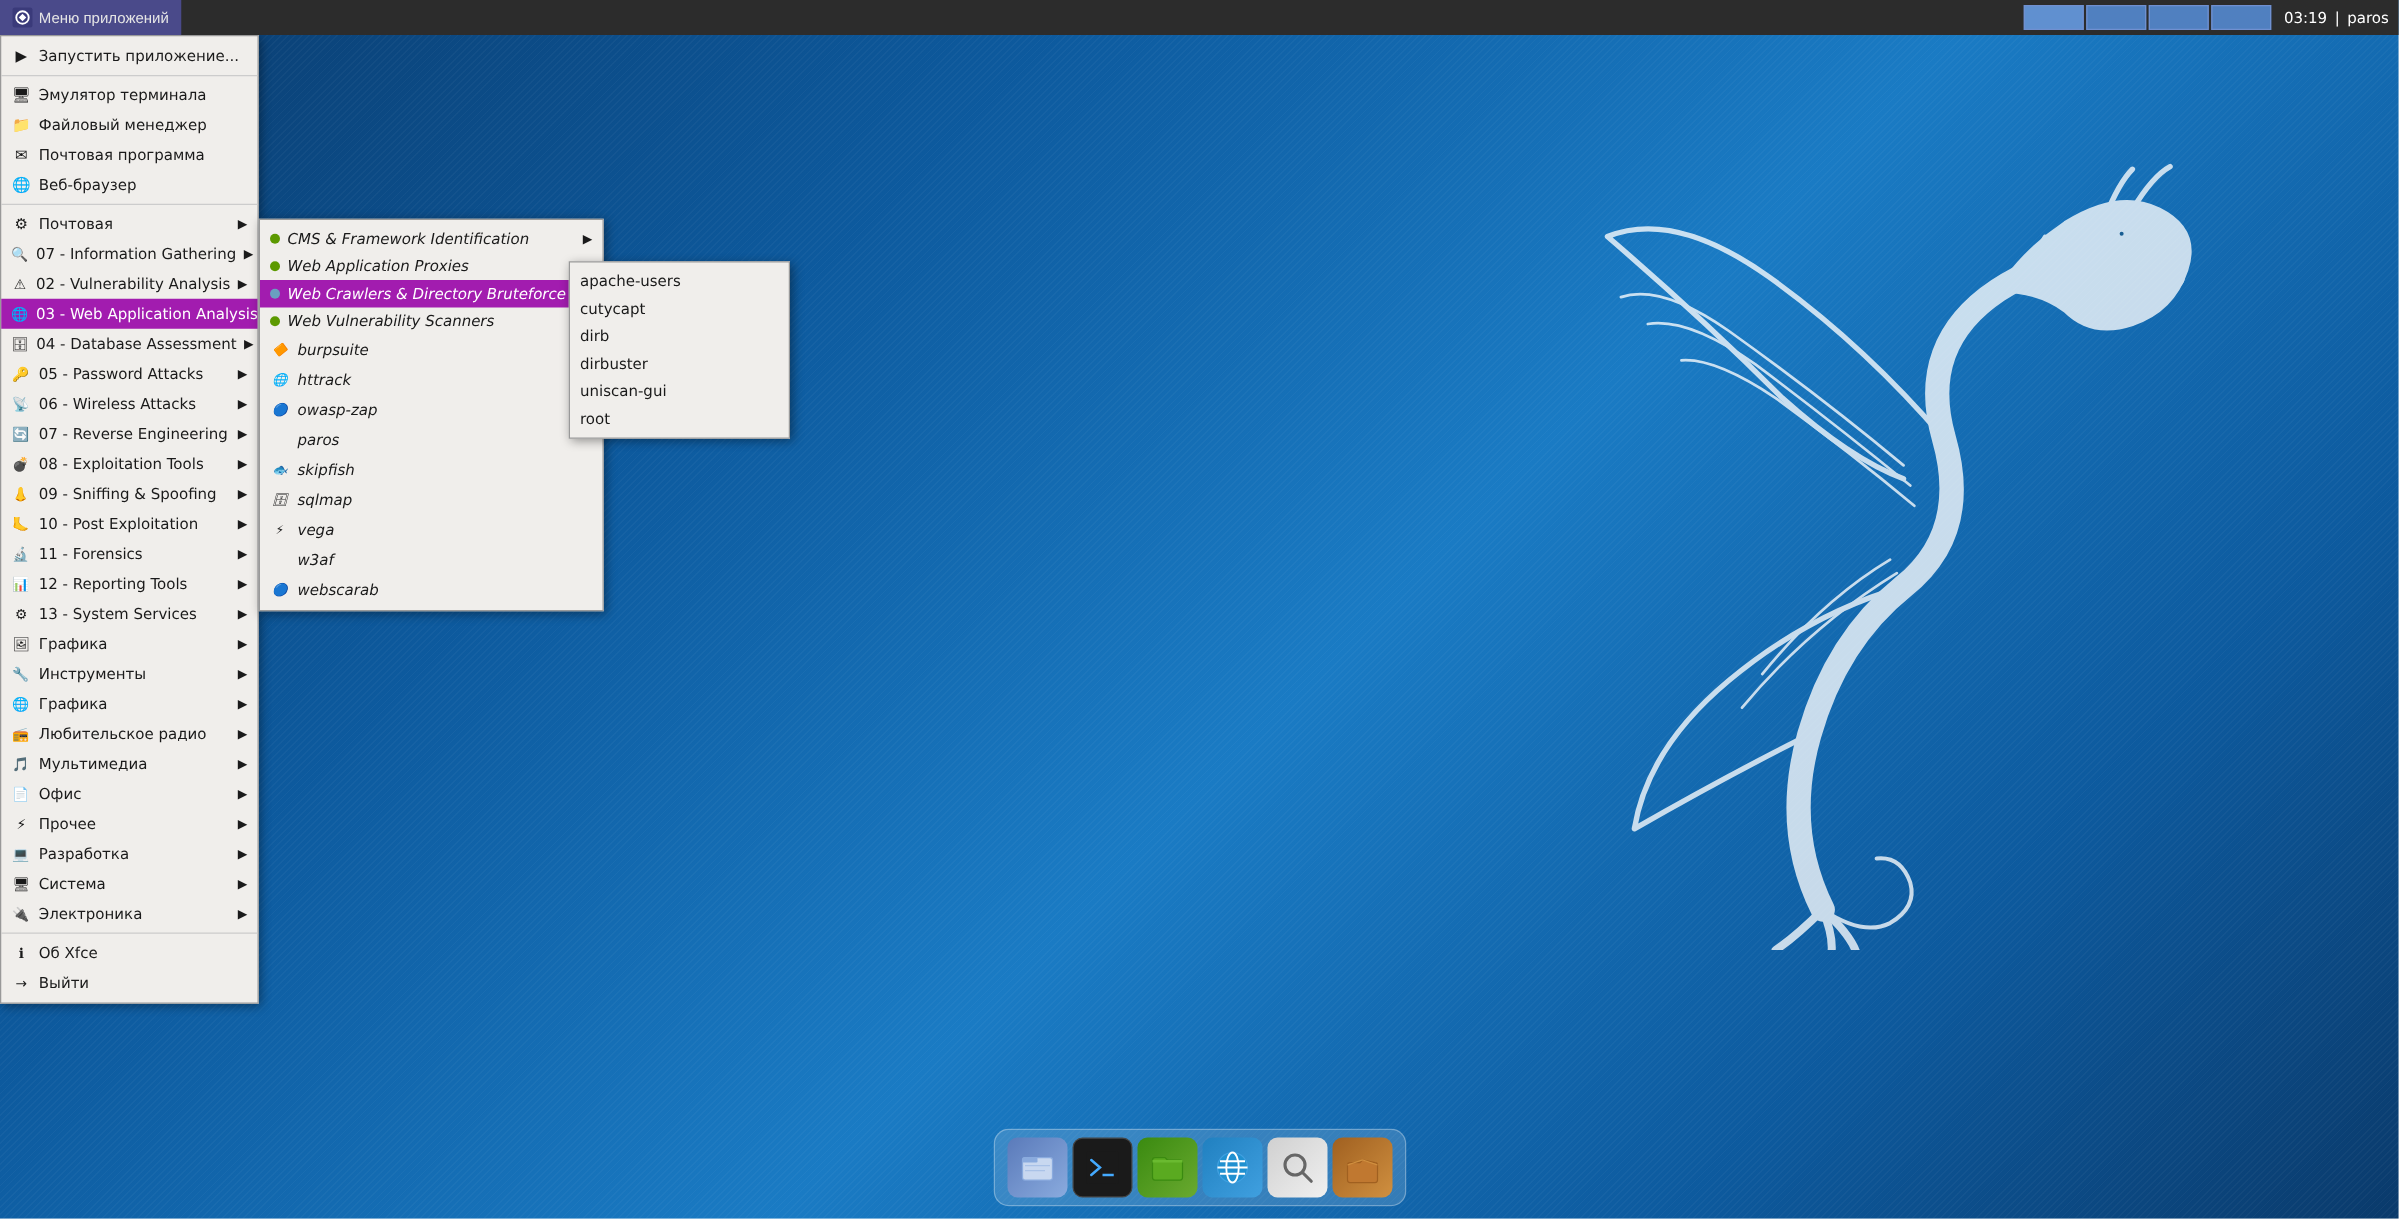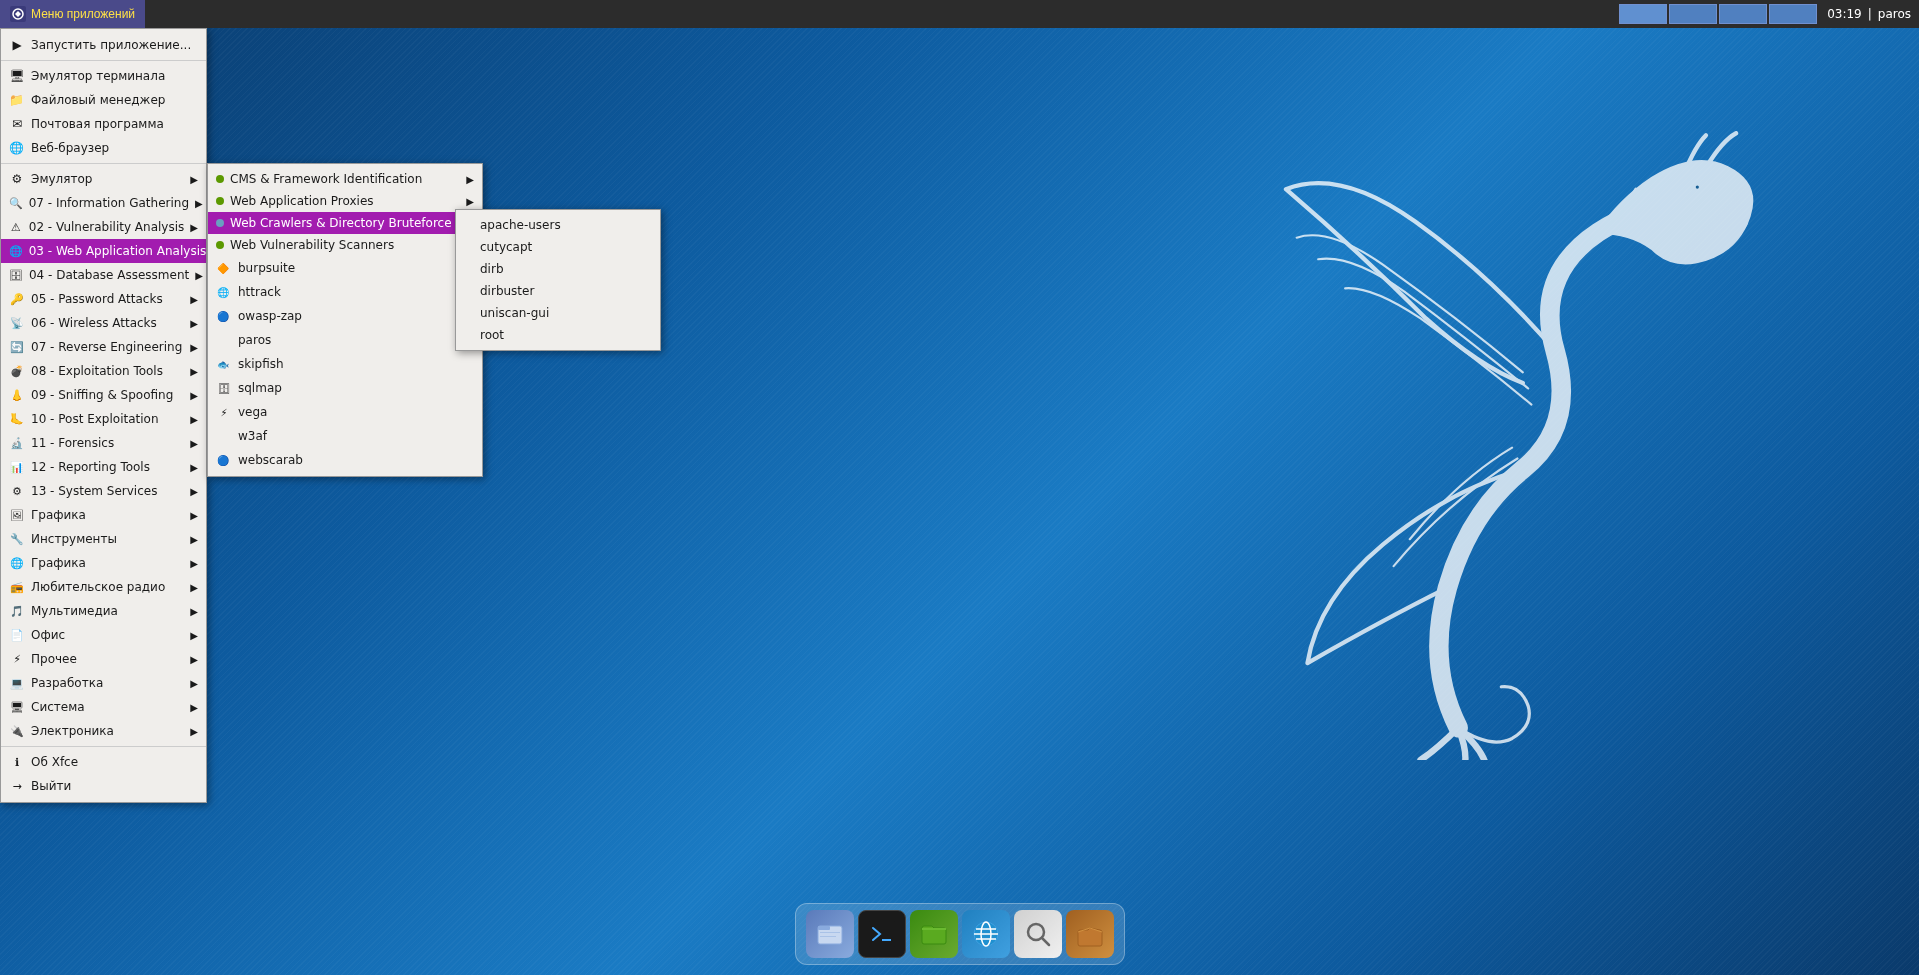--- a/index.html
+++ b/index.html
@@ -43,21 +43,21 @@
       height: 28px;
       background: #2c2c2c;
       display: flex;
       align-items: center;
       z-index: 1000;
     }
 
     .app-menu-btn {
       background: #4a4a8a;
       border: none;
-      color: #fde047;
+      color: #e5e5e5;
       padding: 4px 10px;
       height: 28px;
       display: flex;
       align-items: center;
       gap: 5px;
       cursor: pointer;
       font-size: 12px;
     }
 
     .taskbar-right {
@@ -165,45 +165,46 @@
 
     .menu-separator {
       height: 1px;
       background: #ccc;
       margin: 3px 0;
     }
 
     
     .submenu-l2 {
       position: absolute;
-      top: 163px;
+      top: 175px;
       left: 207px;
       width: 276px;
       background: #f0eeeb;
       border: 1px solid #999;
       box-shadow: 2px 2px 8px rgba(0,0,0,0.4);
       z-index: 501;
       padding: 4px 0;
+      font-style: italic;
     }
 
     .submenu-l2 .menu-item {
       padding: 4px 8px;
     }
 
     
     .submenu-l3 {
       position: absolute;
       top: 209px;
       left: 455px;
-      width: 206px;
+      width: 177px;
       background: #f0eeeb;
       border: 1px solid #999;
       box-shadow: 2px 2px 8px rgba(0,0,0,0.4);
       z-index: 502;
-      padding: 4px 16px;
+      padding: 4px 0;
     }
 
     
     .bullet-icon {
       width: 8px;
       height: 8px;
       background: #5c9900;
       border-radius: 50%;
       flex-shrink: 0;
     }
@@ -305,21 +306,21 @@
       <span class="icon-placeholder">✉</span>
       <span>Почтовая программа</span>
     </div>
     <div class="menu-item">
       <span class="icon-placeholder">🌐</span>
       <span>Веб-браузер</span>
     </div>
     <div class="menu-separator"></div>
     <div class="menu-item">
       <span class="icon-placeholder">⚙</span>
-      <span>Эмулятор</span>
+      <span>Почтовая</span>
       <span class="arrow">▶</span>
     </div>
 
     <div class="menu-item">
       <span class="cat-icon">🔍</span>
       <span>07 - Information Gathering</span>
       <span class="arrow">▶</span>
     </div>
     <div class="menu-item">
       <span class="cat-icon">⚠</span>

